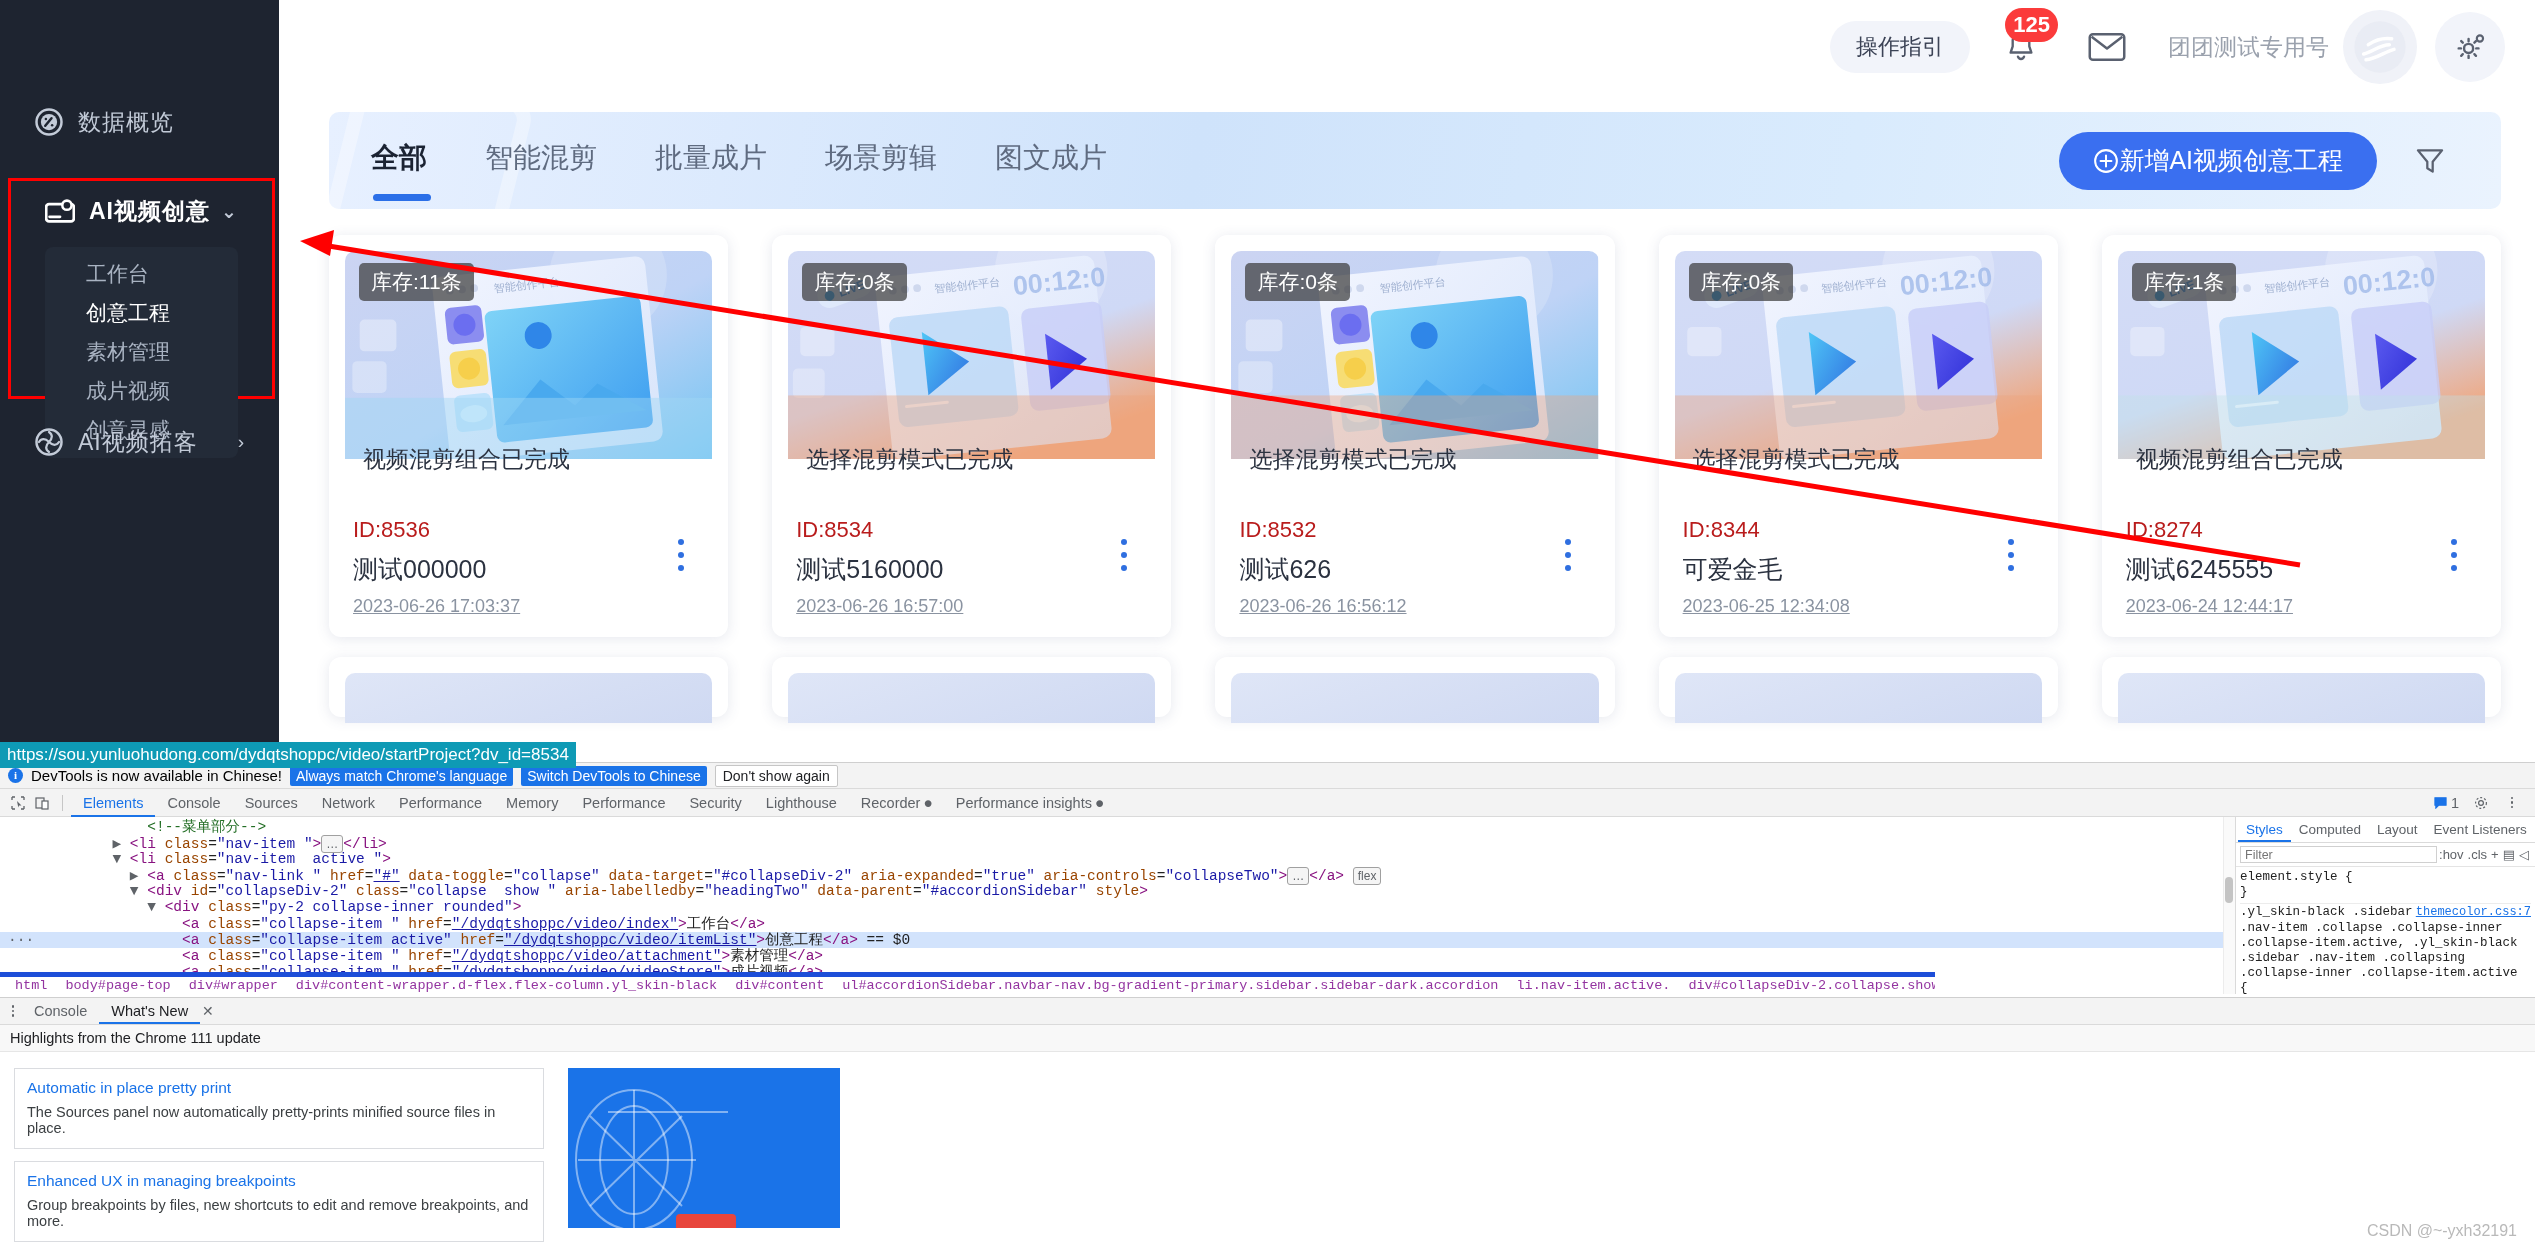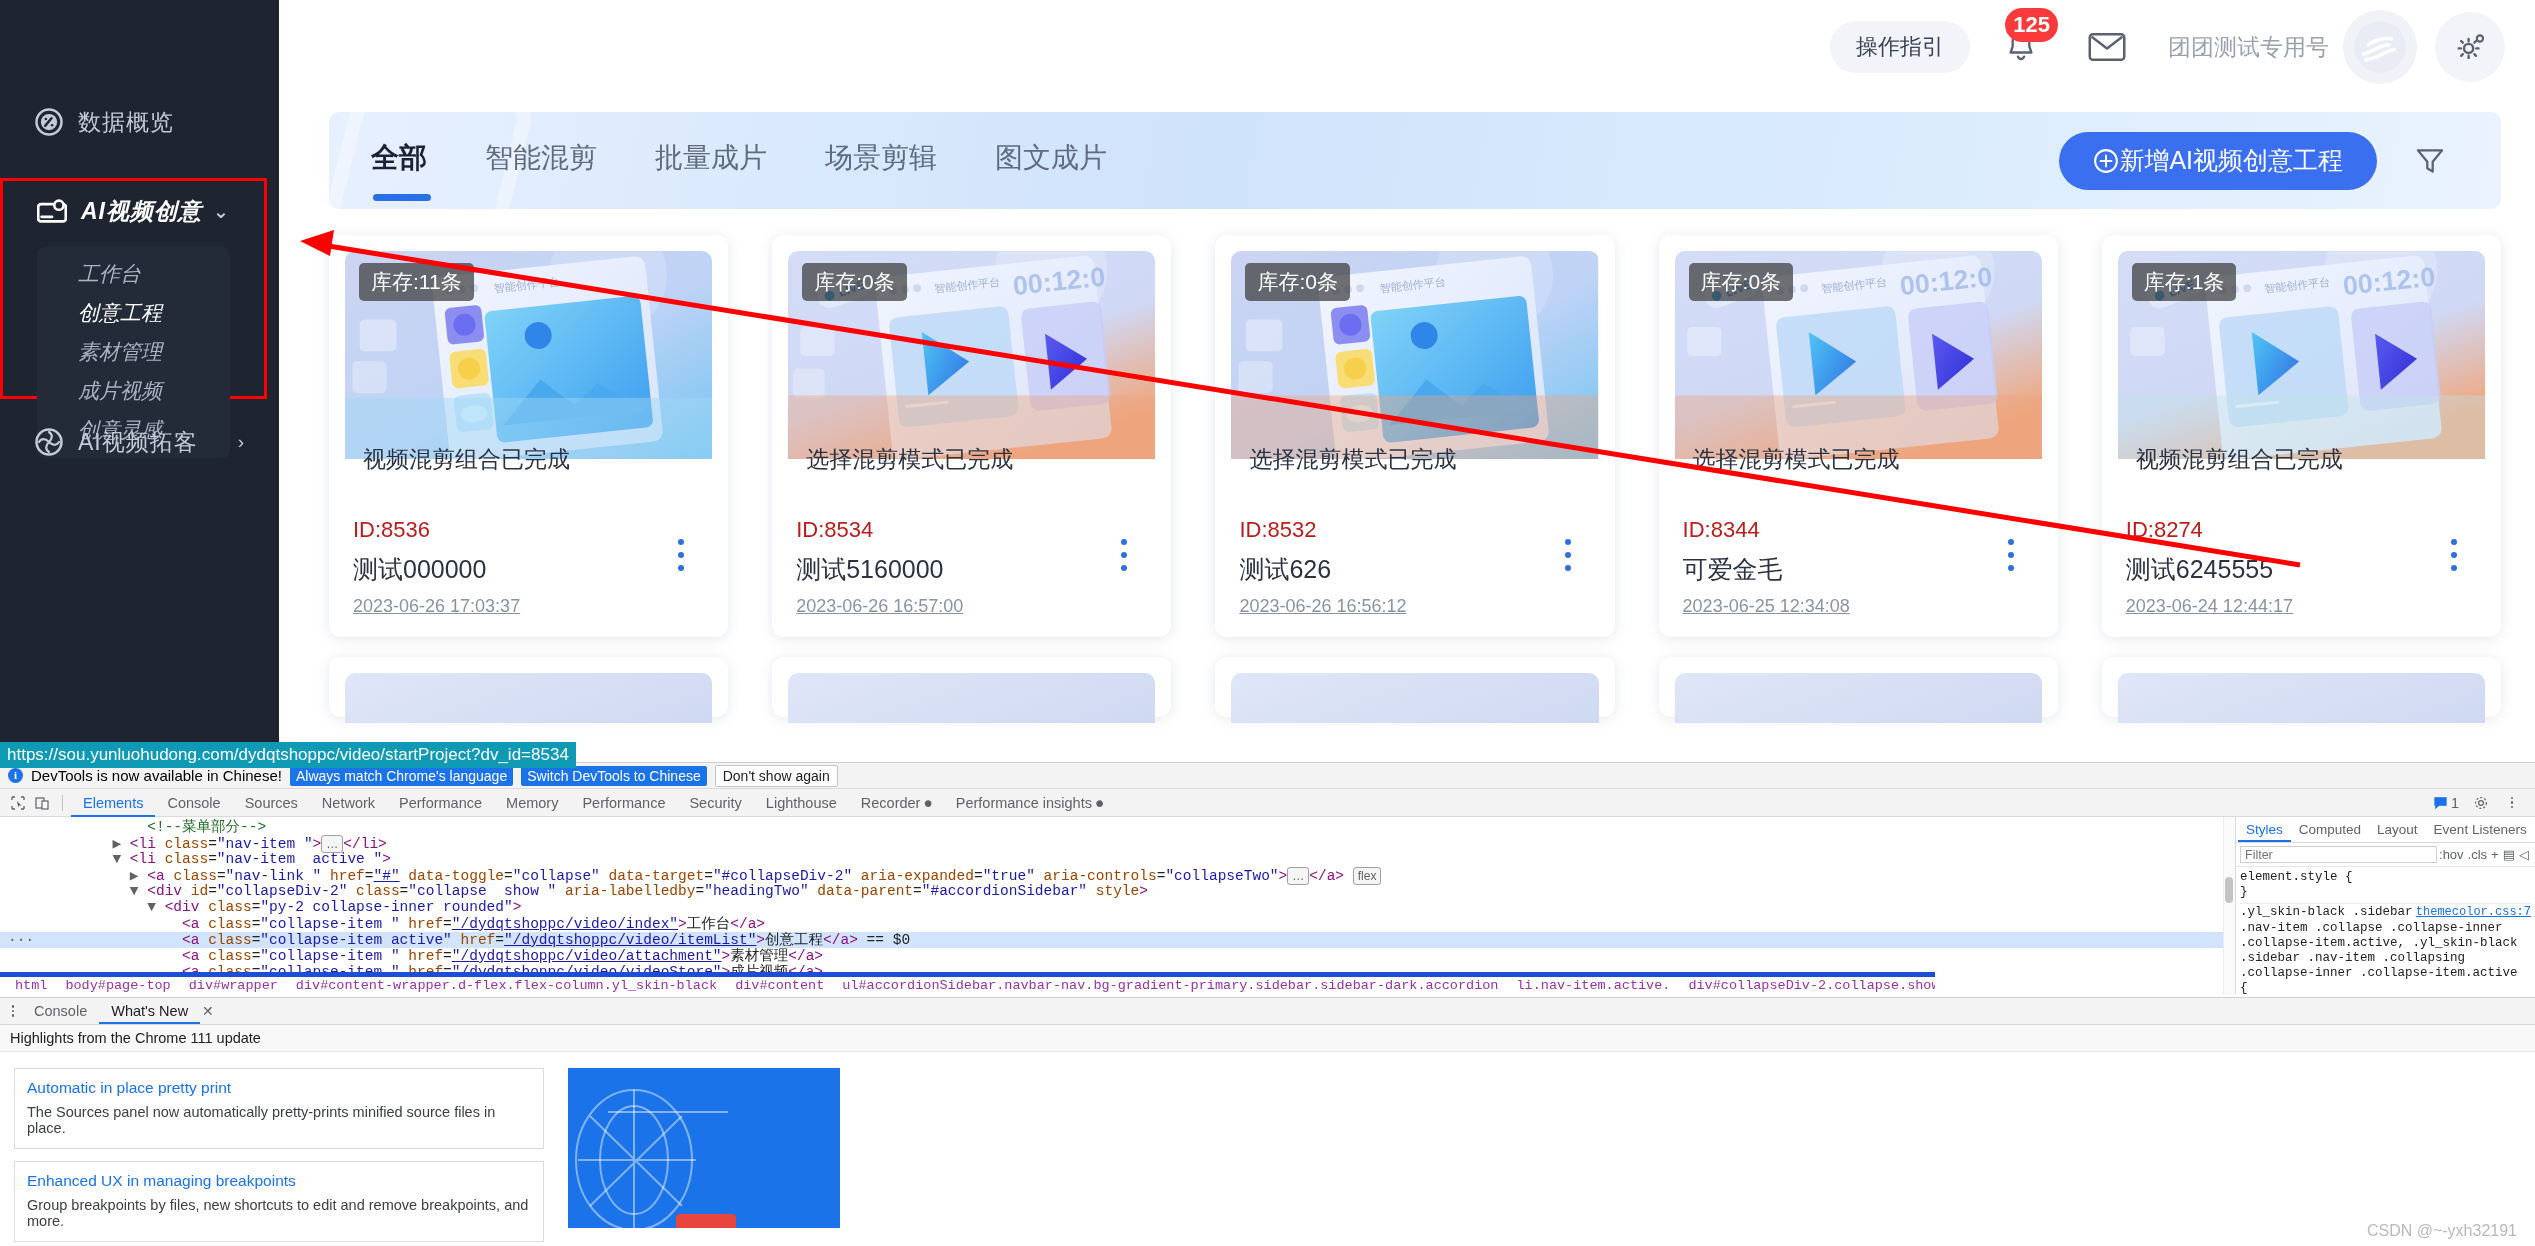--- a/index.html
+++ b/index.html
@@ -28,23 +28,22 @@
     padding-left: 34px; font-size: 23px; color: #c3cbd8; letter-spacing: 1px;
   }
   .nav-group-title .ng-icon {
     width: 30px; height: 30px; margin-right: 14px; flex: 0 0 30px;
     display: flex; align-items: center; justify-content: center;
   }
   .nav-group-title .ng-label { flex: 1; }
   .nav-group-title .ng-chev { margin-right: 34px; font-size: 19px; color: #c3cbd8; }
 
   #nav-item-ai-video {
-    position: absolute; left: 0; top: 178px; width: 267px; height: 221px;
+    position: absolute; left: 8px; top: 178px; width: 267px; height: 221px;
     border: 3px solid #ff0000;
-    font-style: italic;
   }
   #nav-item-ai-video .nav-group-title {
     height: 60px; color: #ffffff; font-weight: bold; font-size: 23px;
   }
   .collapse-inner {
     margin: 6px 34px 0 34px; background: #232b38; border-radius: 8px;
     padding: 7px 0 9px 0;
   }
   .collapse-item {
     display: block; height: 39px; line-height: 39px;

